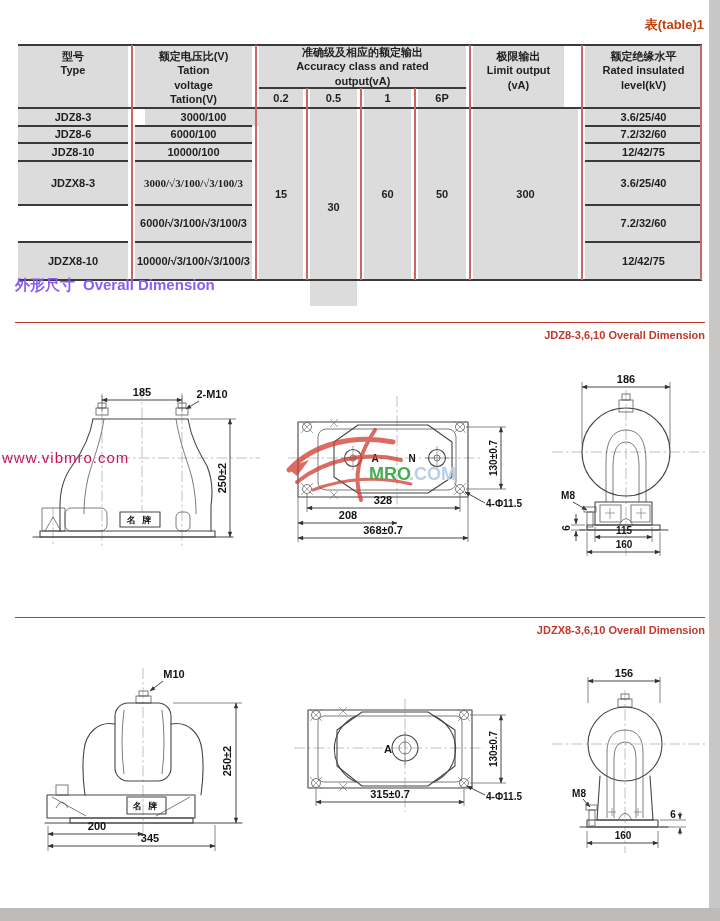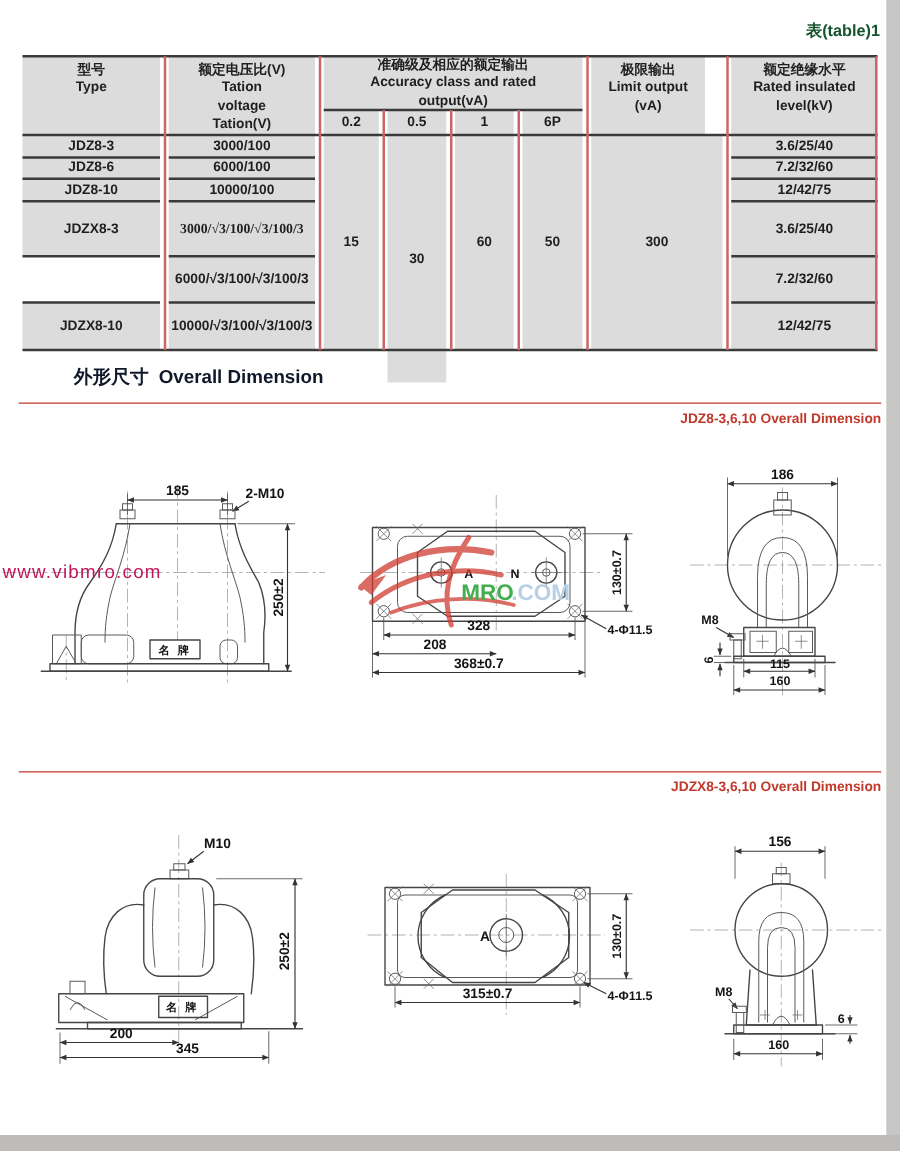--- a/index.html
+++ b/index.html
@@ -1,29 +1,29 @@
 <!DOCTYPE html>
 <html><head>
 <meta charset="utf-8">
 <style>
   html,body{margin:0;padding:0;}
   body{font-family:"Liberation Sans",sans-serif;background:#fff;}
   .page{position:relative;width:720px;height:921px;background:#fff;overflow:hidden;}
 
   
-  .table-tag{position:absolute;top:16px;right:16px;font:bold 13px "Liberation Sans",sans-serif;color:#14532d;margin-left:21px;}
+  .table-tag{position:absolute;top:16px;right:16px;font:bold 13px "Liberation Sans",sans-serif;color:#c2410c;margin-left:21px;}
   .spec-table{position:absolute;left:18px;top:45px;width:684px;height:235px;}
   .cell{position:absolute;background:#dcdcdc;display:flex;flex-direction:column;align-items:center;justify-content:center;
         font:bold 11px/1.3 "Liberation Sans",sans-serif;color:#1f1f1f;text-align:center;}
   .cell.top{justify-content:flex-start;padding-top:4px;box-sizing:border-box;}
   .hline{position:absolute;background:#3a3a3a;height:1.6px;}
   .rline{position:absolute;background:#cc6666;width:1.5px;}
 
   
-  .sec-title{position:absolute;left:15px;top:292px;font:bold 15px "Liberation Sans",sans-serif;color:#0f172a;margin-left:44px;}
+  .sec-title{position:absolute;left:15px;top:276px;font:bold 15px "Liberation Sans",sans-serif;color:#8b5cf6;}
   .sec-title span{margin-right:8px;}
   .red-hr{position:absolute;left:15px;width:690px;height:1px;background:#c0392b;}
   .cap{position:absolute;right:15px;font:bold 11px "Liberation Sans",sans-serif;color:#c0392b;text-align:right;}
 
   
   svg.draw{position:absolute;overflow:visible;}
   .ol{fill:none;stroke:#454545;stroke-width:1.1;stroke-linejoin:round;stroke-linecap:round;}
   .ol2{fill:none;stroke:#5a5a5a;stroke-width:0.8;}
   .dl{stroke:#333;stroke-width:0.9;}
   .xl{stroke:#555;stroke-width:0.7;}
@@ -76,21 +76,21 @@
       <span>Rated insulated</span>
       <span>level(kV)</span>
     </div>
 
     <div class="cell" style="left:0;top:63px;width:110px;height:18px;">JDZ8-3</div>
     <div class="cell" style="left:0;top:81px;width:110px;height:17px;">JDZ8-6</div>
     <div class="cell" style="left:0;top:98px;width:110px;height:18px;">JDZ8-10</div>
     <div class="cell" style="left:0;top:116px;width:110px;height:44px;">JDZX8-3</div>
     <div class="cell" style="left:0;top:197px;width:110px;height:38px;">JDZX8-10</div>
 
-    <div class="cell" style="left:117px;top:63px;width:117px;height:18px;">3000/100</div>
+    <div class="cell" style="left:127px;top:63px;width:117px;height:18px;">3000/100</div>
     <div class="cell" style="left:117px;top:81px;width:117px;height:17px;">6000/100</div>
     <div class="cell" style="left:117px;top:98px;width:117px;height:18px;">10000/100</div>
     <div class="cell" style="left:117px;top:116px;width:117px;height:44px;font-family:Liberation Serif, serif;">3000/√3/100/√3/100/3</div>
     <div class="cell" style="left:117px;top:160px;width:117px;height:37px;">6000/√3/100/√3/100/3</div>
     <div class="cell" style="left:117px;top:197px;width:117px;height:38px;">10000/√3/100/√3/100/3</div>
 
     <div class="cell" style="left:241px;top:63px;width:44px;height:172px;">15</div>
     <div class="cell" style="left:292px;top:63px;width:47px;height:198px;">30</div>
     <div class="cell" style="left:346px;top:63px;width:47px;height:172px;">60</div>
     <div class="cell" style="left:400px;top:63px;width:48px;height:172px;">50</div>

